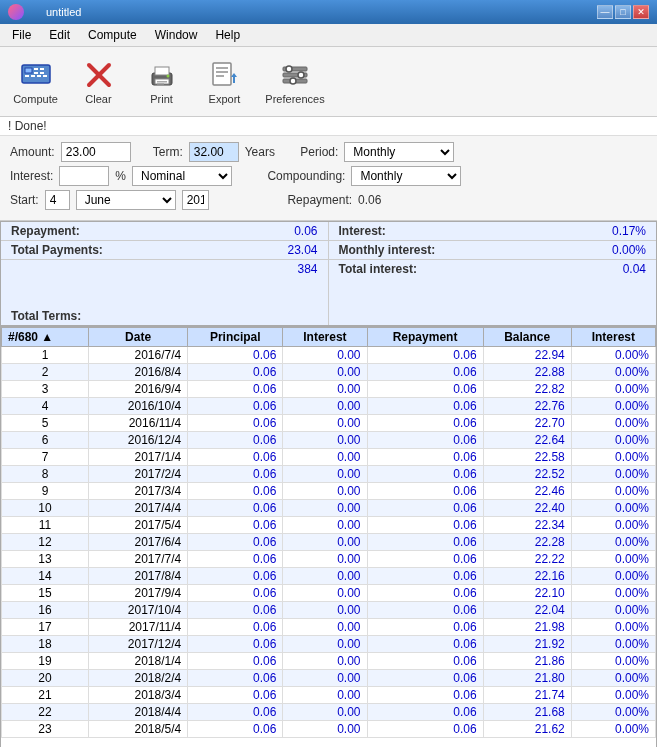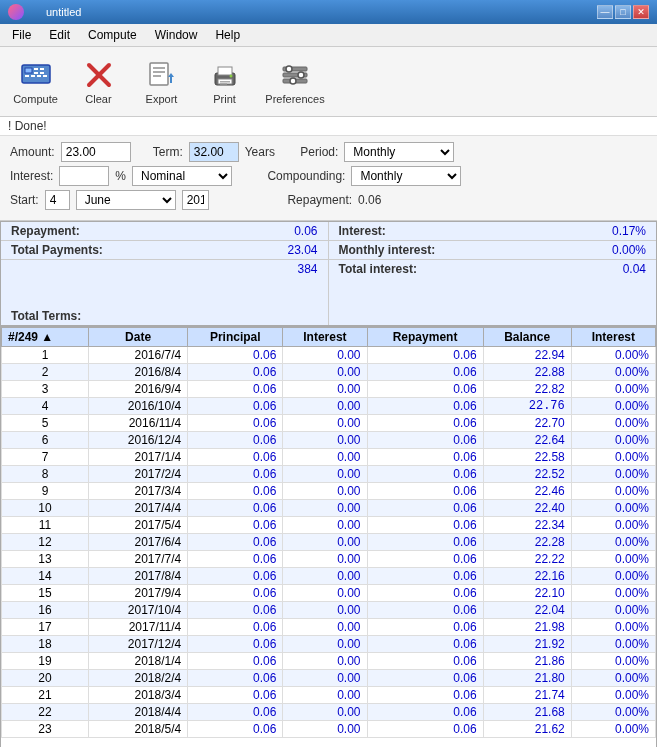--- a/index.html
+++ b/index.html
@@ -92,43 +92,43 @@
         <line x1="6" y1="6" x2="26" y2="26" stroke="#cc3333" stroke-width="4" stroke-linecap="round"></line>
         <line x1="26" y1="6" x2="6" y2="26" stroke="#cc3333" stroke-width="4" stroke-linecap="round"></line>
       </svg>
     </div>
     <span class="toolbar-label">Clear</span>
   </div>
 
   <div class="toolbar-btn">
     <div class="toolbar-icon">
       <svg width="32" height="32" viewBox="0 0 32 32">
+        <rect x="6" y="14" width="20" height="12" rx="2" fill="#666" stroke="#444" stroke-width="1"></rect>
+        <rect x="9" y="8" width="14" height="8" fill="white" stroke="#888" stroke-width="1"></rect>
+        <rect x="9" y="20" width="14" height="5" fill="white" stroke="#888" stroke-width="1"></rect>
+        <rect x="11" y="22" width="10" height="1.5" fill="#aaa"></rect>
+        <rect x="11" y="24" width="7" height="1.5" fill="#aaa"></rect>
+        <circle cx="22" cy="17" r="1.5" fill="#88cc44"></circle>
+      </svg>
+    </div>
+    <span class="toolbar-label">Print</span>
+  </div>
+
+  <div class="toolbar-btn">
+    <div class="toolbar-icon">
+      <svg width="32" height="32" viewBox="0 0 32 32">
         <rect x="4" y="4" width="18" height="22" rx="1" fill="white" stroke="#888" stroke-width="1.5"></rect>
         <rect x="7" y="8" width="12" height="2" fill="#aaa"></rect>
         <rect x="7" y="12" width="12" height="2" fill="#aaa"></rect>
         <rect x="7" y="16" width="8" height="2" fill="#aaa"></rect>
         <polygon points="22,18 28,18 25,14" fill="#4488cc"></polygon>
         <rect x="24" y="18" width="2" height="6" fill="#4488cc"></rect>
       </svg>
     </div>
     <span class="toolbar-label">Export</span>
-  </div>
-
-  <div class="toolbar-btn">
-    <div class="toolbar-icon">
-      <svg width="32" height="32" viewBox="0 0 32 32">
-        <rect x="6" y="14" width="20" height="12" rx="2" fill="#666" stroke="#444" stroke-width="1"></rect>
-        <rect x="9" y="8" width="14" height="8" fill="white" stroke="#888" stroke-width="1"></rect>
-        <rect x="9" y="20" width="14" height="5" fill="white" stroke="#888" stroke-width="1"></rect>
-        <rect x="11" y="22" width="10" height="1.5" fill="#aaa"></rect>
-        <rect x="11" y="24" width="7" height="1.5" fill="#aaa"></rect>
-        <circle cx="22" cy="17" r="1.5" fill="#88cc44"></circle>
-      </svg>
-    </div>
-    <span class="toolbar-label">Print</span>
   </div>
 
   <div class="toolbar-btn" style="width:70px;">
     <div class="toolbar-icon">
       <svg width="32" height="32" viewBox="0 0 32 32">
         <rect x="4" y="8" width="24" height="4" rx="1" fill="#888" stroke="#666" stroke-width="1"></rect>
         <rect x="4" y="14" width="24" height="4" rx="1" fill="#888" stroke="#666" stroke-width="1"></rect>
         <rect x="4" y="20" width="24" height="4" rx="1" fill="#888" stroke="#666" stroke-width="1"></rect>
         <circle cx="10" cy="10" r="3" fill="white" stroke="#555" stroke-width="1.5"></circle>
         <circle cx="22" cy="16" r="3" fill="white" stroke="#555" stroke-width="1.5"></circle>
@@ -221,21 +221,21 @@
   <div style="display:flex; justify-content:space-between; padding:2px 10px;">
     <span class="form-label" style="font-weight:bold;">Total interest:</span>
     <span style="color:#0000cc;">0.04</span>
   </div>
 </div>
 
 <div class="table-container">
   <table>
     <thead>
       <tr>
-        <th style="text-align:left;">#/249 ▲</th>
+        <th style="text-align:left;">#/680 ▲</th>
         <th>Date</th>
         <th>Principal</th>
         <th>Interest</th>
         <th>Repayment</th>
         <th>Balance</th>
         <th>Interest</th>
       </tr>
     </thead>
     <tbody id="table-body">
     <tr>
@@ -264,21 +264,21 @@
           <td style="color: rgb(0, 0, 204);">0.06</td>
           <td style="color: rgb(0, 0, 204);">22.82</td>
           <td style="color: rgb(0, 0, 204);">0.00%</td>
         </tr>
         <tr>
           <td style="text-align: center;">4</td>
           <td>2016/10/4</td>
           <td style="color: rgb(0, 0, 204);">0.06</td>
           <td style="color: rgb(0, 0, 204);">0.00</td>
           <td style="color: rgb(0, 0, 204);">0.06</td>
-          <td style="color: rgb(0, 0, 204); font-family: Liberation Mono, monospace;">22.76</td>
+          <td style="color: rgb(0, 0, 204);">22.76</td>
           <td style="color: rgb(0, 0, 204);">0.00%</td>
         </tr>
         <tr>
           <td style="text-align: center;">5</td>
           <td>2016/11/4</td>
           <td style="color: rgb(0, 0, 204);">0.06</td>
           <td style="color: rgb(0, 0, 204);">0.00</td>
           <td style="color: rgb(0, 0, 204);">0.06</td>
           <td style="color: rgb(0, 0, 204);">22.70</td>
           <td style="color: rgb(0, 0, 204);">0.00%</td>

